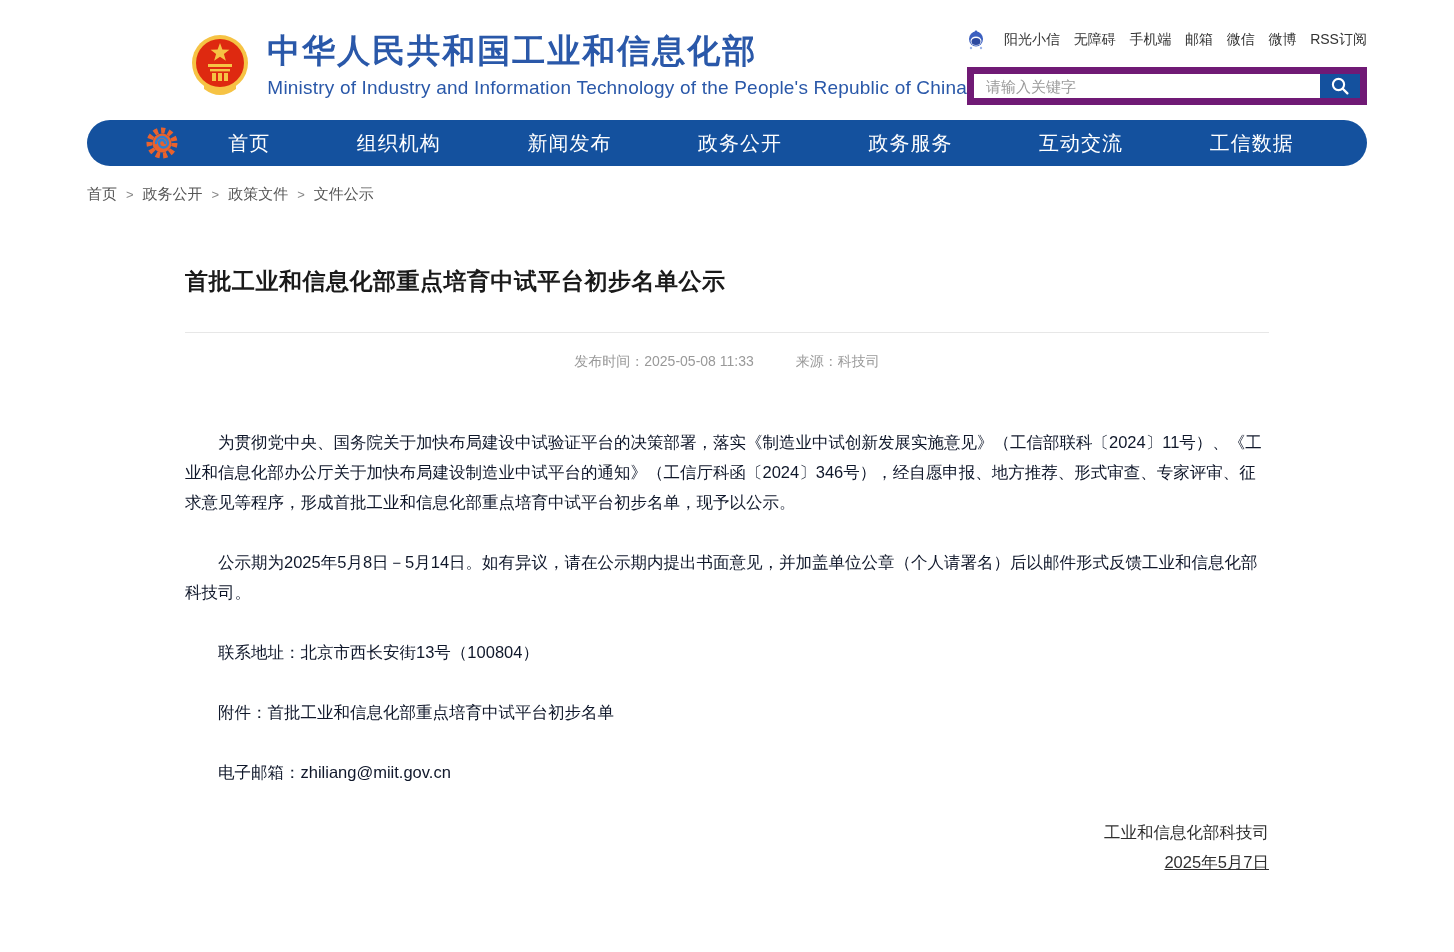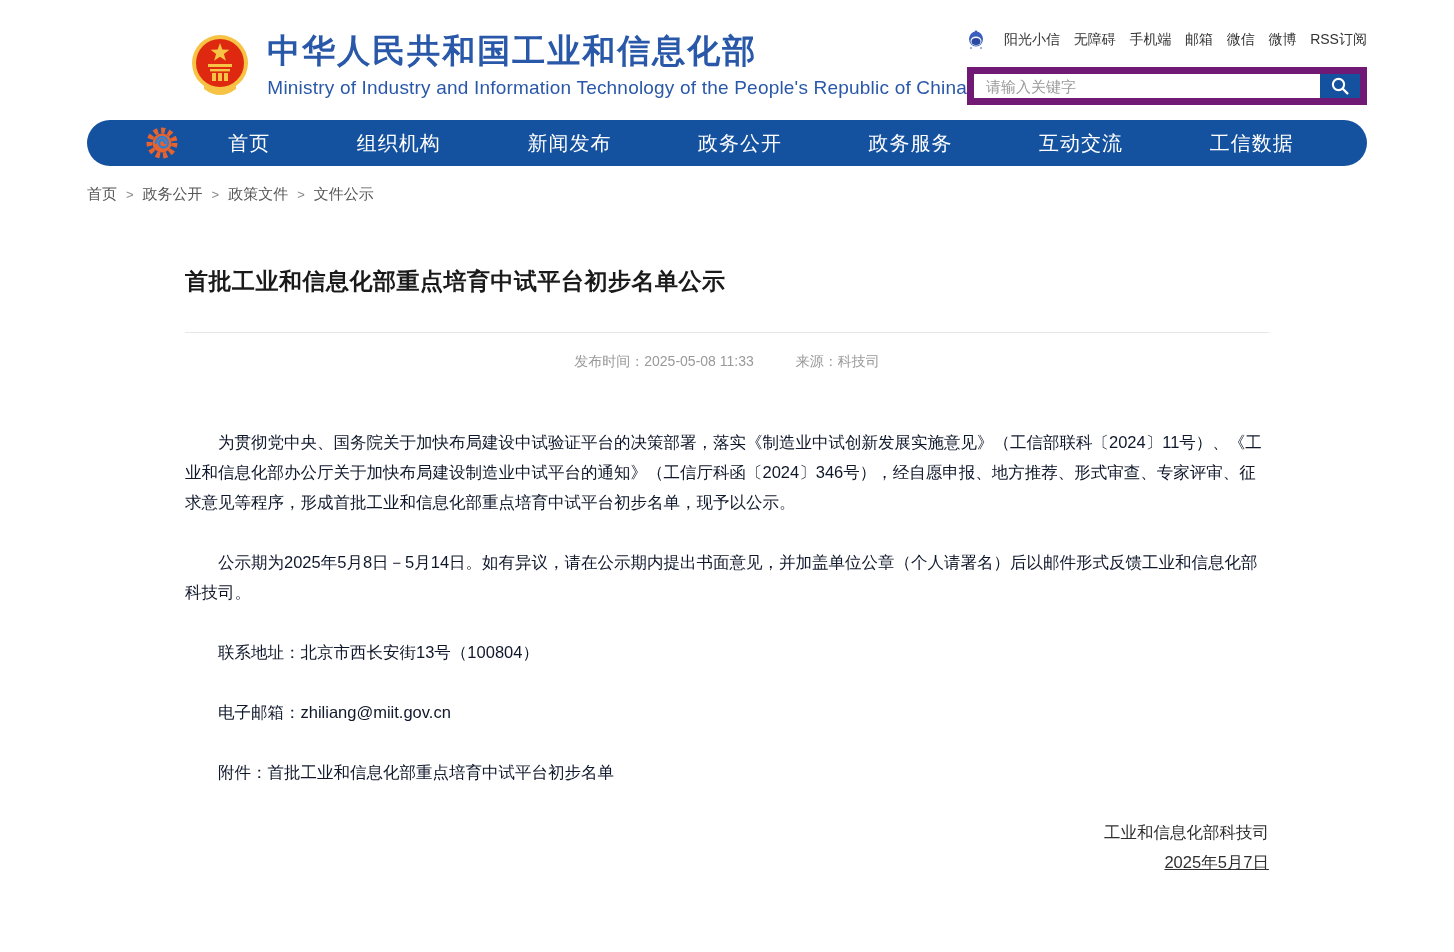--- a/index.html
+++ b/index.html
@@ -156,22 +156,22 @@
     <h1 class="article-title">首批工业和信息化部重点培育中试平台初步名单公示</h1>
     <hr class="meta-divider">
     <div class="meta">
       <span>发布时间：</span><span>2025-05-08 11:33</span><span class="src">来源：</span><span>科技司</span>
     </div>
 
     <div class="body-text">
       <p class="para">为贯彻党中央、国务院关于加快布局建设中试验证平台的决策部署，落实《制造业中试创新发展实施意见》（工信部联科〔2024〕11号）、《工业和信息化部办公厅关于加快布局建设制造业中试平台的通知》（工信厅科函〔2024〕346号），经自愿申报、地方推荐、形式审查、专家评审、征求意见等程序，形成首批工业和信息化部重点培育中试平台初步名单，现予以公示。</p>
       <p class="para spaced">公示期为2025年5月8日－5月14日。如有异议，请在公示期内提出书面意见，并加盖单位公章（个人请署名）后以邮件形式反馈工业和信息化部科技司。</p>
       <p class="para spaced">联系地址：北京市西长安街13号（100804）</p>
+      <p class="para spaced">附件：首批工业和信息化部重点培育中试平台初步名单</p>
       <p class="para spaced">电子邮箱：zhiliang@miit.gov.cn</p>
-      <p class="para spaced">附件：首批工业和信息化部重点培育中试平台初步名单</p>
     </div>
 
     <div class="signature-block">
       <div class="sig-name">工业和信息化部科技司</div>
       <div class="sig-date">2025年5月7日</div>
     </div>
   </div>
 
 </div>
 

